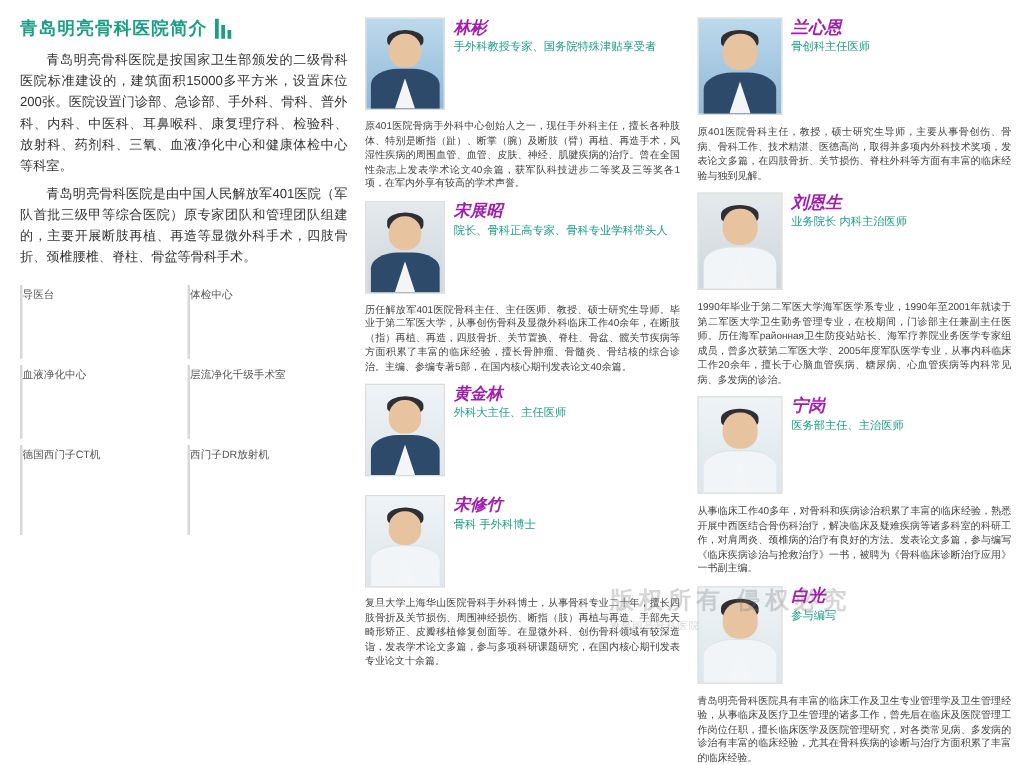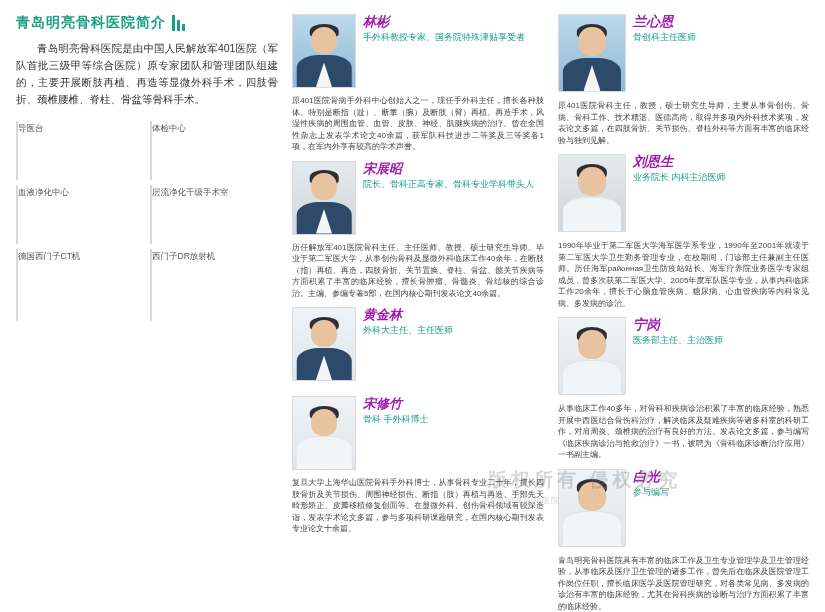--- a/index.html
+++ b/index.html
@@ -265,20 +265,21 @@
 
     <div class="sec-title">
       <span class="txt">青岛明亮骨科医院简介</span>
       <span class="bars">
           <i></i>
           <i></i>
           <i></i>
         </span>
     </div>
 
+    <p class="intro-p">青岛明亮骨科医院是按国家卫生部颁发的二级骨科医院标准建设的，建筑面积15000多平方米，设置床位200张。医院设置门诊部、急诊部、手外科、骨科、普外科、内科、中医科、耳鼻喉科、康复理疗科、检验科、放射科、药剂科、三氧、血液净化中心和健康体检中心等科室。</p>
     <p class="intro-p">青岛明亮骨科医院是由中国人民解放军401医院（军队首批三级甲等综合医院）原专家团队和管理团队组建的，主要开展断肢再植、再造等显微外科手术，四肢骨折、颈椎腰椎、脊柱、骨盆等骨科手术。</p>
 
     <div class="photo-grid">
 
       <div class="photo-cell">
         <div class="photo ph-reception"></div>
         <div class="photo-cap">导医台</div>
       </div>
 
       <div class="photo-cell">

